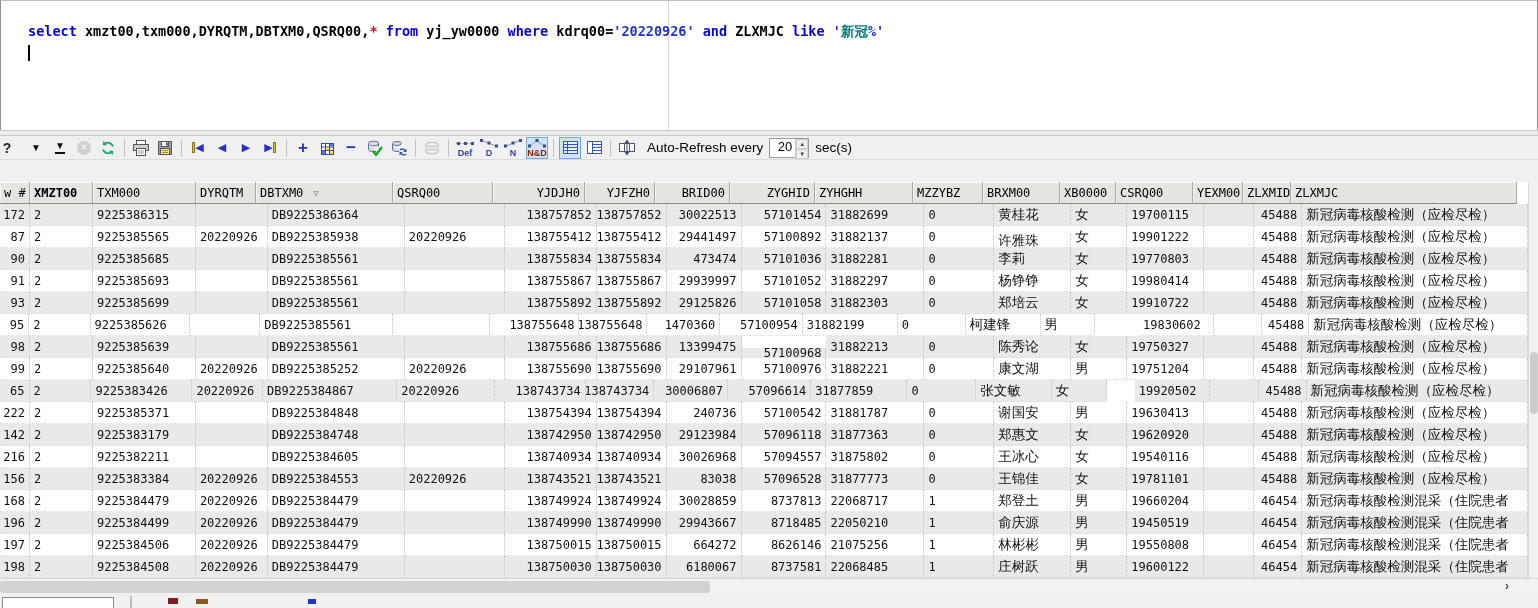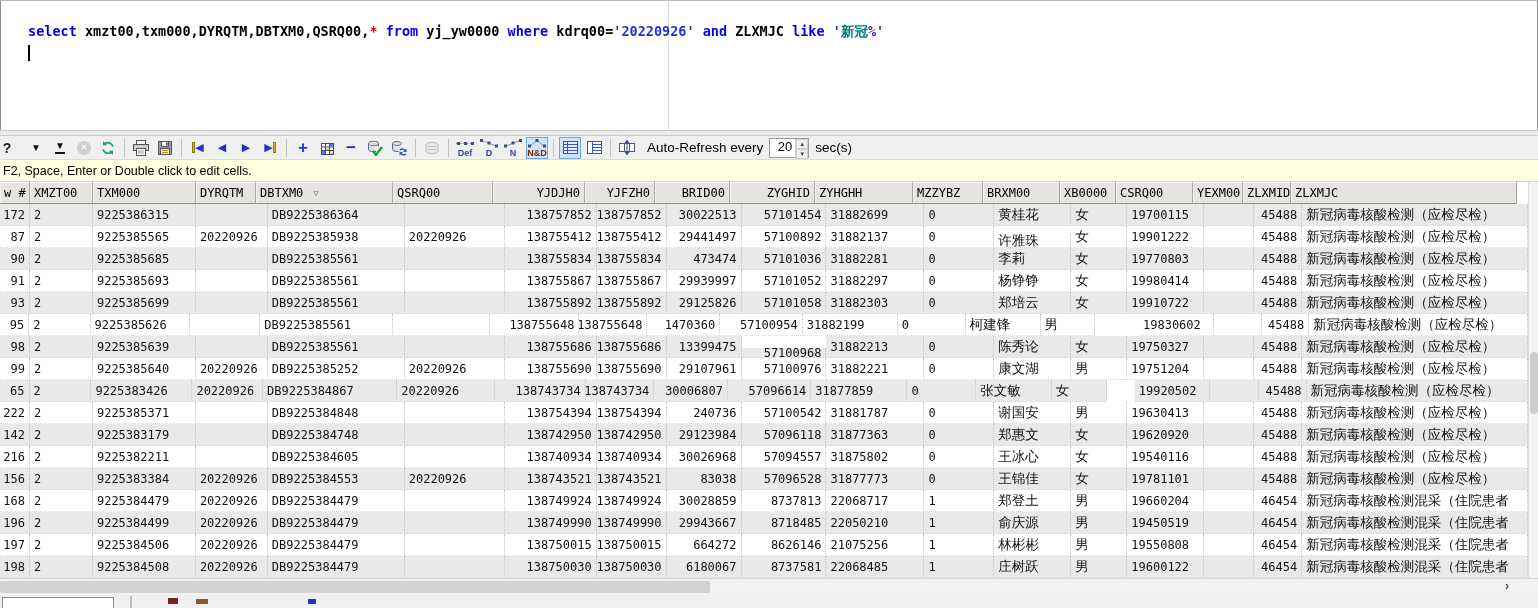--- a/index.html
+++ b/index.html
@@ -276,31 +276,28 @@
         <span class="spinval">20</span>
         <span class="spinbtns">
             <span>▲</span>
             <span>▼</span>
           </span>
       </span>
       <span>sec(s)</span>
     </div>
   </div>
 
-  <div class="hintbar">
-    <span>F2, Space, Enter or Double click to edit cells.</span>
-  </div>
 
   <div class="gridwrap">
     <div class="grid">
         <div class="hrow">
           <div class="hcell" style="width: 30px;">
             <span>w #</span>
           </div>
-          <div class="hcell" style="width: 63px;">
+          <div class="hcell" style="width: 63px; font-weight: bold;">
             <span>XMZT00</span>
           </div>
           <div class="hcell" style="width: 103px;">
             <span>TXM000</span>
           </div>
           <div class="hcell" style="width: 60px;">
             <span>DYRQTM</span>
           </div>
           <div class="hcell" style="width: 137px;">
             <span>DBTXM0</span>

